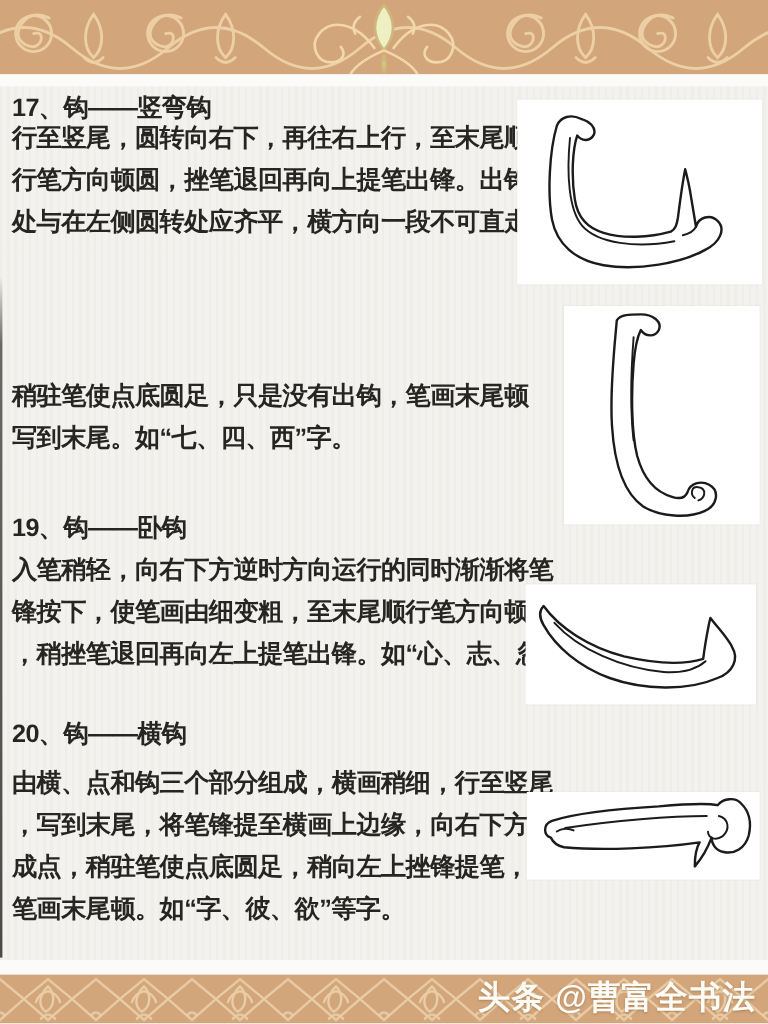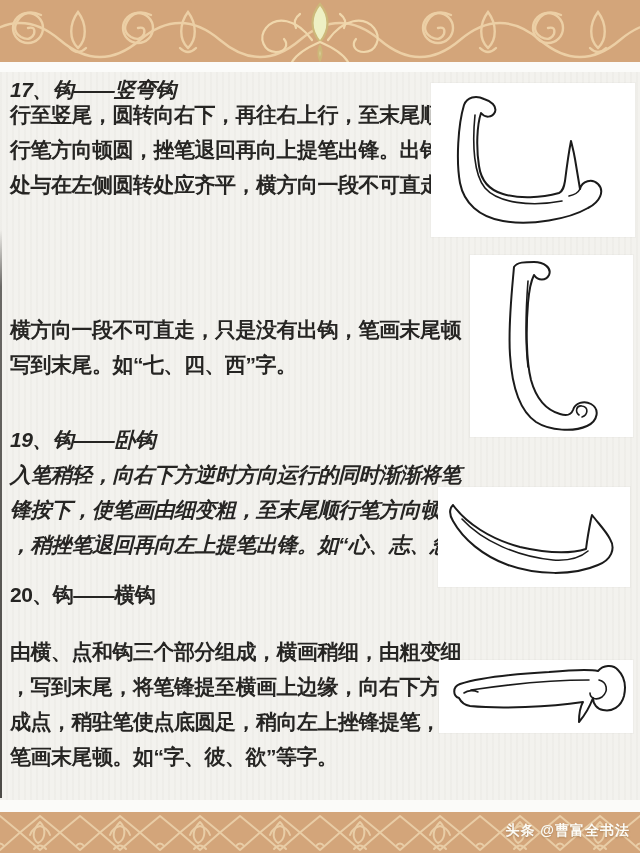--- a/index.html
+++ b/index.html
@@ -23,36 +23,36 @@
   }
   .heading, .line{
     position:relative;
     height:35px;display:flex;align-items:center;
     white-space:nowrap;
     font-weight:700;font-size:21px;color:#262523;
     letter-spacing:-0.5px;
   }
   .sec-heading{position:absolute;left:10px;}
   .sec-body{position:absolute;left:10px;width:460px;}
-  #h17{top:72px;font-style:italic;}  #b17{top:97px;}
+  #h17{top:72px;}  #b17{top:97px;}
   #h18{top:277px;} #b18{top:312px;}
-  #h19{top:422px;font-style:italic;} #b19{top:457px;font-style:italic;}
-  #h20{top:577px;} #b20{top:634px;}
+  #h19{top:422px;} #b19{top:457px;}
+  #h20{top:593px;} #b20{top:634px;}
   .stroke-box{position:absolute;background:#ffffff;box-shadow:0 0 0 1px rgba(0,0,0,0.02);}
   #box1{left:431px;top:83px;width:204px;height:154px;}
   #box2{left:470px;top:255px;width:163px;height:182px;}
   #box3{left:438px;top:487px;width:192px;height:100px;}
   #box4{left:439px;top:660px;width:194px;height:73px;}
   .stroke-box svg{width:100%;height:100%;display:block;}
   .stroke-path{fill:none;stroke:#1b1b1b;stroke-width:2;stroke-linejoin:round;stroke-linecap:round;}
   .stroke-inner{fill:none;stroke:#1b1b1b;stroke-width:1.6;stroke-linecap:round;}
   #watermark{
     position:absolute;right:10px;top:816px;height:30px;
     display:flex;align-items:center;
-    font-weight:700;font-size:14px;color:#fcfbf6;
+    font-weight:700;font-size:27px;color:#fcfbf6;
     text-shadow:0 1px 2px rgba(120,85,45,0.45);
     letter-spacing:1px;
   }
 </style>
 </head>
 <body>
 
 <div id="page">
 
   <div class="band band-top">
@@ -92,21 +92,21 @@
   </div>
   <div id="box1" class="stroke-box">
     <svg viewBox="0 0 204 154">
       <path class="stroke-path" d="M53,16 C45,12 36,14 33,22 C27,42 25,78 29,100 C33,120 48,134 72,138 C100,143 138,136 157,125 C169,119 174,108 167,101 C161,95 151,98 149,106 C148,100 146,88 144,76 C143,70 142,66 141,62 L140,58 C138,68 136,82 134,98 C133,104 132,108 128,110 C110,115 88,116 72,111 C58,107 50,97 48,83 C45,64 46,42 50,30 C54,35 61,35 64,29 C66,23 60,18 53,16 Z"></path>
       <path class="stroke-inner" d="M44,32 C41,62 43,92 54,105 C67,120 100,124 131,118"></path>
       <path class="stroke-inner" d="M149,106 C147,110 143,112 138,113"></path>
     </svg>
   </div>
 
   <div id="b18" class="sec-body">
-    <div class="line">横方向一段不可直走，只是没有出钩，笔画末尾顿</div>
+    <div class="line">稍驻笔使点底圆足，只是没有出钩，笔画末尾顿</div>
     <div class="line">写到末尾。如“七、四、西”字。</div>
   </div>
   <div id="box2" class="stroke-box">
     <svg viewBox="0 0 163 182">
       <path class="stroke-path" d="M44,12 C42,35 38,70 40,100 C42,132 50,156 66,167 C80,176 104,177 117,171 C128,166 130,154 121,149 C114,145 105,148 103,155 C101,160 96,161 90,159 C76,155 66,143 61,125 C56,105 56,72 58,48 C59,36 61,26 64,20 C68,26 76,26 79,20 C82,13 74,7 64,7 C55,7 47,7 44,12 Z"></path>
       <path class="stroke-inner" d="M58,26 C56,52 55,86 58,112"></path>
       <path class="stroke-inner" d="M112,162 C118,160 119,152 112,151 C106,150 105,157 109,160"></path>
     </svg>
   </div>
 
@@ -118,21 +118,21 @@
   </div>
   <div id="box3" class="stroke-box">
     <svg viewBox="0 0 192 100">
       <path class="stroke-path" d="M15,18 C28,36 52,52 82,60 C108,66 132,67 148,62 C149,54 151,42 153,32 L154,28 C160,36 168,44 172,52 C178,62 173,73 160,78 C135,89 98,88 70,78 C45,69 25,52 15,34 C11,27 11,22 15,18 Z"></path>
       <path class="stroke-inner" d="M24,32 C44,54 80,70 115,73 C130,74 142,71 150,64"></path>
     </svg>
   </div>
 
   <div id="h20" class="sec-heading heading">20、钩——横钩</div>
   <div id="b20" class="sec-body">
-    <div class="line">由横、点和钩三个部分组成，横画稍细，由粗变细</div>
+    <div class="line">由横、点和钩三个部分组成，横画稍细，行至竖尾</div>
     <div class="line">，写到末尾，将笔锋提至横画上边缘，向右下方顿</div>
     <div class="line">成点，稍驻笔使点底圆足，稍向左上挫锋提笔，最</div>
     <div class="line">笔画末尾顿。如“字、彼、欲”等字。</div>
   </div>
   <div id="box4" class="stroke-box">
     <svg viewBox="0 0 194 73">
       <path class="stroke-path" d="M20,38 C14,36 13,27 21,24 C40,18 75,14 110,12 C132,10 150,9 159,11 C164,5 174,4 179,10 C186,17 187,27 185,36 C182,47 173,52 164,50 C158,49 154,44 154,38 C151,46 146,55 140,62 C140,54 141,47 144,42 C110,47 62,49 31,46 C25,45 22,42 20,38 Z"></path>
       <path class="stroke-inner" d="M25,33 C29,30 35,30 39,32"></path>
       <path class="stroke-inner" d="M32,30 C72,24 120,20 150,20"></path>
       <path class="stroke-inner" d="M160,20 C168,22 170,31 163,37 C157,41 151,38 151,33"></path>

